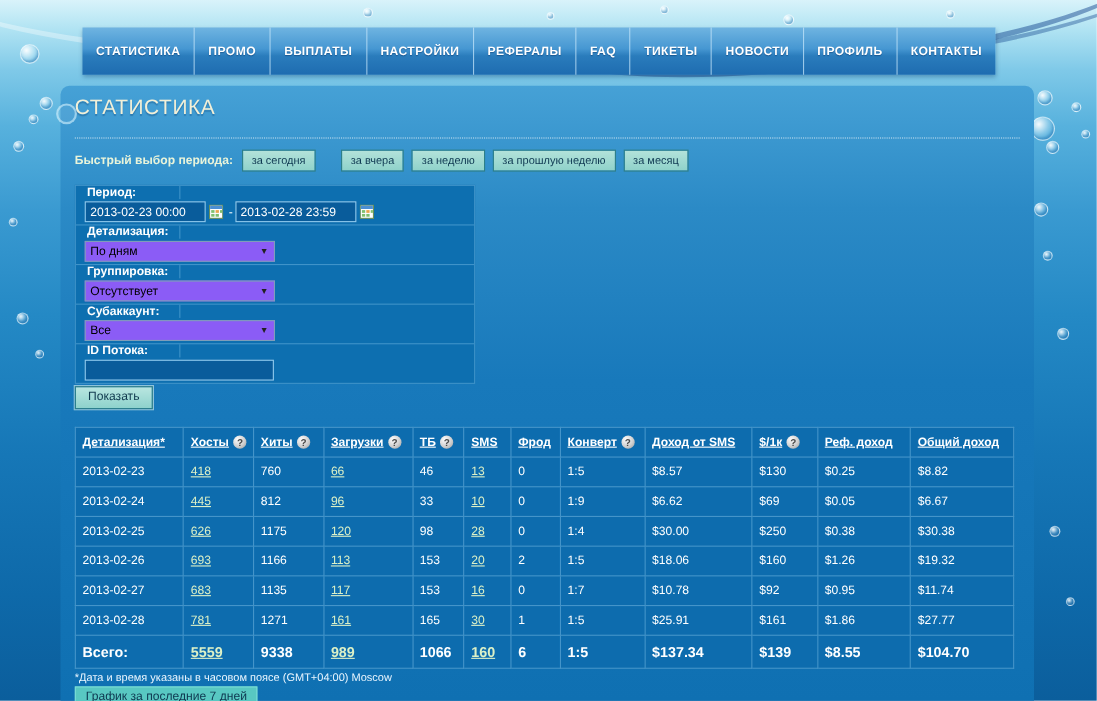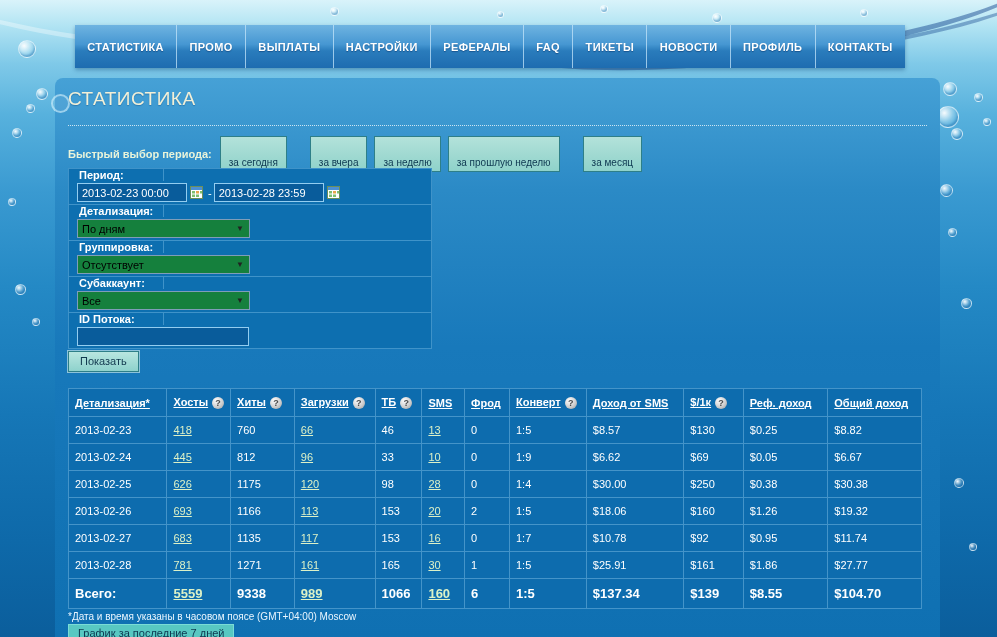--- a/index.html
+++ b/index.html
@@ -32,34 +32,34 @@
   .page-title{position:absolute;left:13px;top:10px;font-size:19px;letter-spacing:.5px;
     color:#f2f0d8;text-shadow:0 1px 1px rgba(0,50,100,.3);}
   .title-ring{position:absolute;left:-4px;top:16px;width:15px;height:15px;border-radius:50%;
     border:2px solid rgba(220,245,255,.55);background:rgba(255,255,255,.08);}
   .dotted-sep{position:absolute;left:13px;right:13px;top:47px;border-top:1px dotted rgba(255,255,255,.75);}
   
   .quick-row{position:absolute;left:13px;top:58px;display:flex;align-items:center;}
   .quick-label{font-size:11px;font-weight:bold;color:#e9f4da;margin-right:8px;white-space:nowrap;}
   .quick-btn{margin-right:7px;font-size:10px;color:#0d3750;white-space:nowrap;cursor:pointer;
     background:linear-gradient(180deg,#b3e2da 0%,#8fd2ca 100%);
-    border:1px solid #2e7f88;padding:20px 8px 3px;}
+    border:1px solid #2e7f88;padding:4px 8px 3px;}
   
   .filter-form{position:absolute;left:13px;top:90px;width:362px;
     border:1px solid #3f93c9;background:#0d6fb0;}
   .f-row{display:flex;height:35px;border-top:1px solid #3f93c9;flex-direction:column;}
   .f-row:first-child{border-top:none;}
   .f-label{width:95px;border-right:1px solid #3f93c9;display:flex;align-items:center;
     padding-left:10px;box-sizing:border-box;color:#fff;font-size:11px;font-weight:bold;white-space:nowrap;}
   .f-field{flex:1;display:flex;align-items:center;padding-left:8px;}
   .date-input{width:100px;height:15px;background:#095c9b;border:1px solid #93cdf0;
     color:#fff;font-size:11px;font-family:inherit;padding:1px 4px;}
   .cal-icon{margin:0 3px;cursor:pointer;display:inline-flex;}
   .dash{color:#fff;font-size:11px;margin:0 2px;}
-  .select{width:173px;height:19px;background:#15803d;border:1px solid #7f9db9;
+  .select{width:173px;height:19px;background:#8b5cf6;border:1px solid #7f9db9;
     display:flex;align-items:center;justify-content:space-between;cursor:pointer;box-sizing:border-box;}
   .select .sel-val{font-size:11px;color:#000;padding-left:4px;white-space:nowrap;}
   .select .sel-arrow{font-size:8px;color:#222;padding-right:5px;}
   .text-input{width:162px;height:15px;background:#095c9b;border:1px solid #93cdf0;
     color:#fff;font-size:11px;font-family:inherit;padding:1px 4px;}
   .show-btn{position:absolute;left:13px;top:273px;font-size:11px;color:#11394e;cursor:pointer;
     background:linear-gradient(180deg,#b9e6e0 0%,#8ed2cc 100%);font-family:inherit;
     border:1px solid #2e7f88;outline:1px solid rgba(220,245,240,.6);padding:3px 11px 4px;}
   
   .stats-table{position:absolute;left:13px;top:310px;width:854px;border-collapse:collapse;
@@ -130,21 +130,21 @@
   <div class="page-title">СТАТИСТИКА</div>
   <div class="dotted-sep"></div>
 
   <div class="quick-row">
     <span class="quick-label">Быстрый выбор периода:</span>
     <span id="quick-buttons" style="display:flex;">
         <button class="quick-btn" style="font-family: inherit;">за сегодня</button>
         <button class="quick-btn" style="font-family: inherit; margin-left: 16px;">за вчера</button>
         <button class="quick-btn" style="font-family: inherit;">за неделю</button>
         <button class="quick-btn" style="font-family: inherit;">за прошлую неделю</button>
-        <button class="quick-btn" style="font-family: inherit; margin-left: 16px;">за месяц</button>
+        <button class="quick-btn" style="font-family: inherit;">за месяц</button>
       </span>
   </div>
 
   <div class="filter-form">
     <div class="f-row">
       <div class="f-label">Период:</div>
       <div class="f-field">
         <input class="date-input" value="2013-02-23 00:00" style="">
         <span class="cal-icon">
           <svg width="13" height="13">

